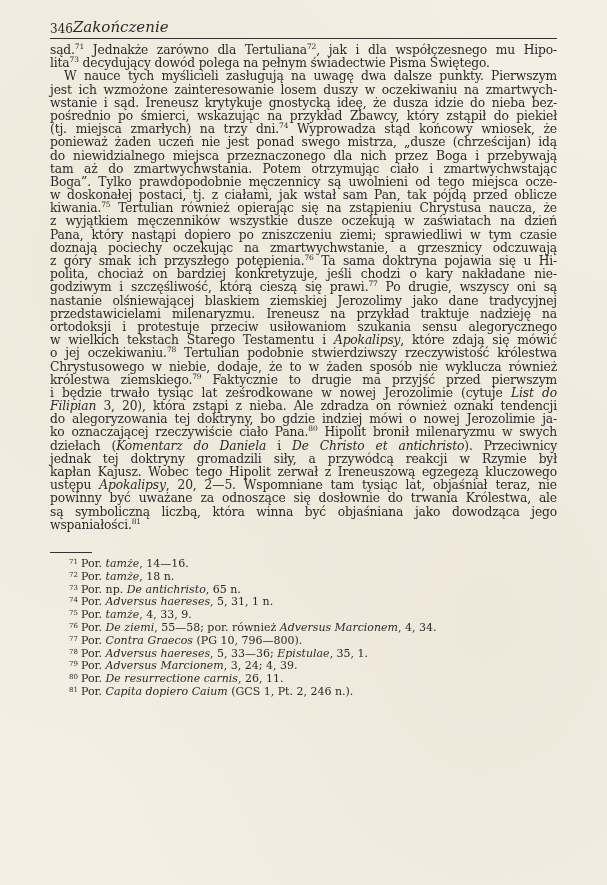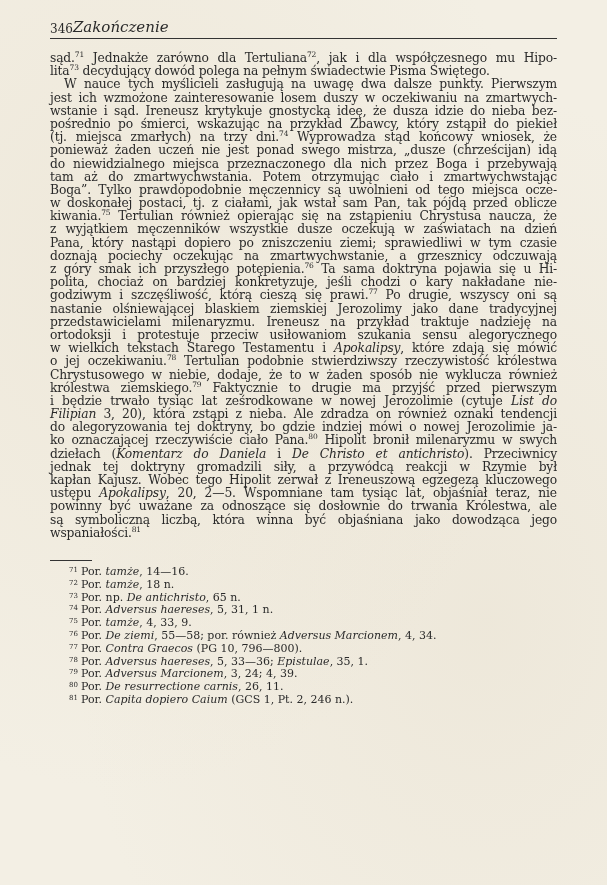--- a/index.html
+++ b/index.html
@@ -19,21 +19,21 @@
   .header {
     display: flex; justify-content: flex-start; align-items: flex-end;
     height: 20px;
     border-bottom: 1.3px solid #333;
     padding-bottom: 2px;
     font-size: 12px;
   }
   .header .num { font-family: "DejaVu Serif", serif; font-size: 12px; }
   .header .title { font-style: italic; font-size: 15px; }
   .body {
-    margin-top: 13px;
+    margin-top: 5px;
     font-size: 12.3px;
     line-height: 13.2px;
     text-align: justify;
     letter-spacing: -0.15px;
   }
   .body .line {
     display: block; white-space: nowrap; text-align: justify; text-align-last: justify;
     height: 13.2px;
   }
   .body .line.last { text-align-last: left; }

